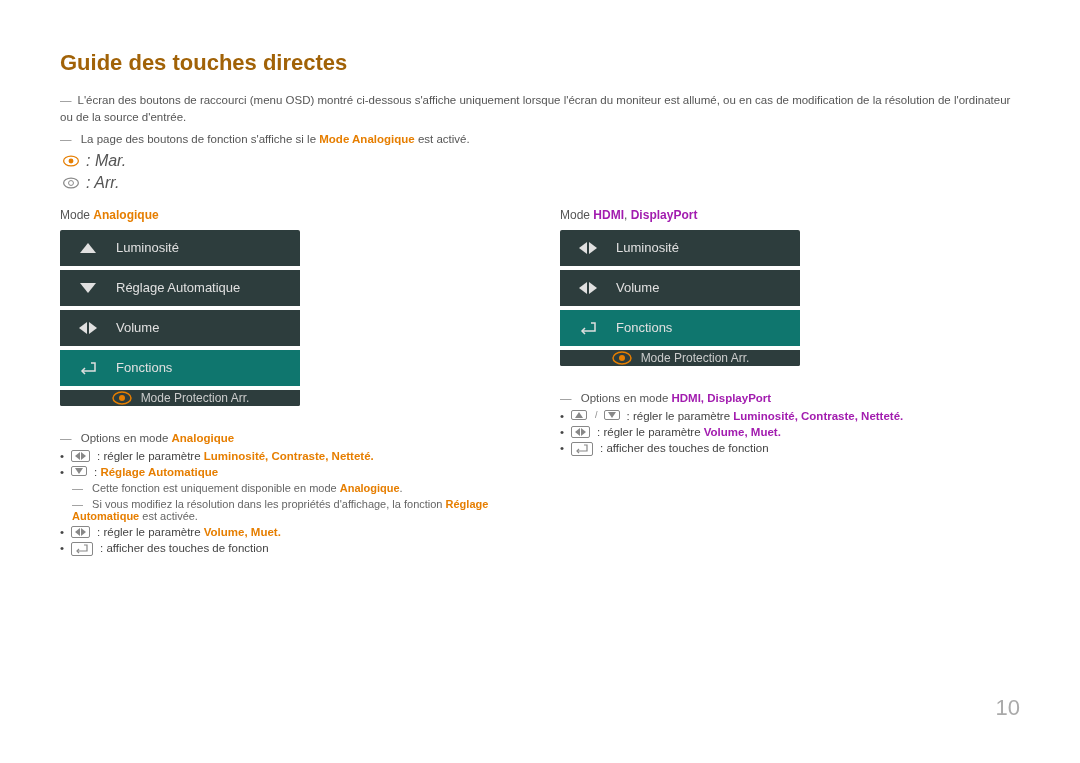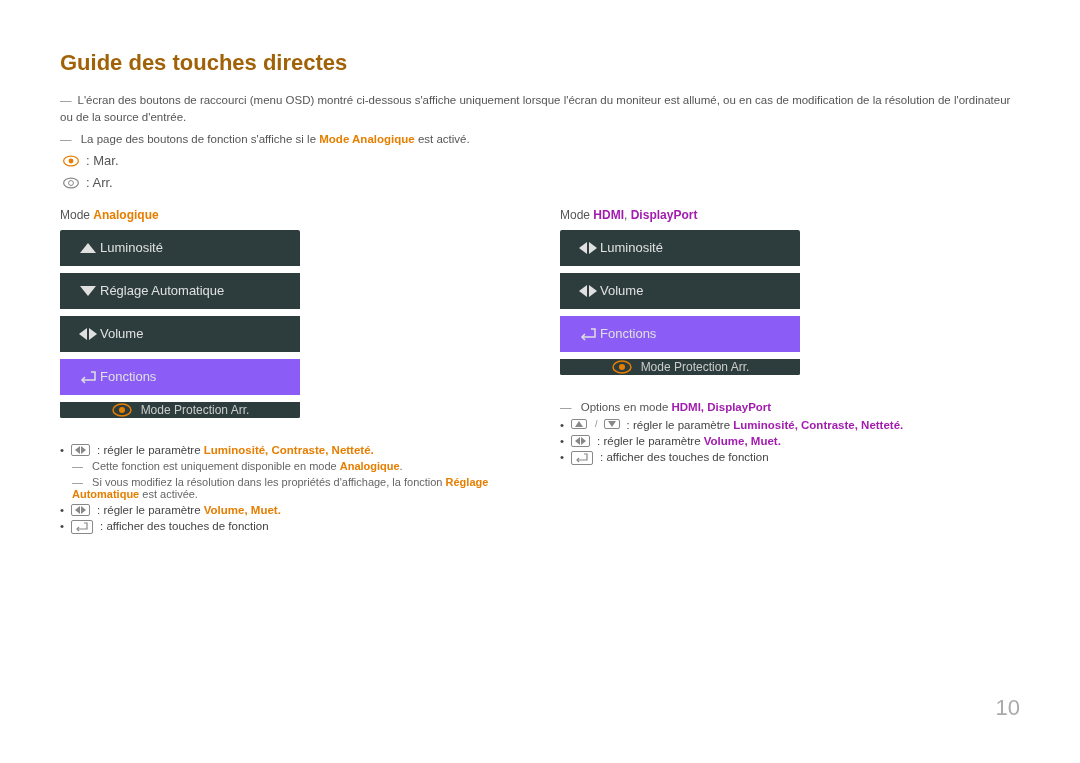--- a/index.html
+++ b/index.html
@@ -41,22 +41,23 @@
       align-items: center;
       justify-content: center;
       width: 22px;
       height: 18px;
     }
     .badge-icon svg {
       width: 18px;
       height: 14px;
     }
     .badge-label {
-      font-size: 13px;
+      font-size: 16px;
       color: #555;
+      font-style: italic;
     }
     .mode-label {
       font-size: 12px;
       color: #555;
       margin: 14px 0 8px 0;
     }
     .columns {
       display: flex;
       gap: 40px;
       margin-top: 0;
@@ -69,30 +70,30 @@
       background: #2d3d3d;
       border-radius: 2px;
       overflow: hidden;
       width: 240px;
       margin-bottom: 10px;
     }
     .osd-item {
       display: flex;
       align-items: center;
       padding: 9px 16px;
-      gap: 0;
+      gap: 16px;
       color: #e0e0e0;
       font-size: 13px;
-      border-bottom: 7px solid #ffffff;
+      border-bottom: 4px solid #ffffff;
     }
     .osd-item:last-child {
       border-bottom: none;
     }
     .osd-item.active {
-      background: #8b5cf6;
+      background: #0f766e;
     }
     .osd-item.footer-row {
       background: #2d3d3d;
       justify-content: center;
       padding: 0 16px;
       gap: 8px;
       color: #ccc;
       font-size: 12px;
     }
     .osd-icon {
@@ -278,27 +279,36 @@
           <svg width="22" height="16" viewBox="0 0 22 16" xmlns="http://www.w3.org/2000/svg">
             <ellipse cx="11" cy="8" rx="9" ry="6" fill="none" stroke="#e67e00" stroke-width="1.5"></ellipse>
             <circle cx="11" cy="8" r="3" fill="#e67e00"></circle>
           </svg>
         </span>
         <span>Mode Protection Arr.</span>
       </div>
     </div>
 
     <div class="options-section">
+      <div class="options-header">
+        Options en mode <span class="highlight-bold-orange">Analogique</span>
+      </div>
       <ul class="options-list">
         <li>
           <span class="inline-icon">
             <span style="border-right:5px solid #888;border-top:4px solid transparent;border-bottom:4px solid transparent;width:0;height:0;display:inline-block;"></span>
             <span style="border-left:5px solid #888;border-top:4px solid transparent;border-bottom:4px solid transparent;width:0;height:0;display:inline-block;"></span>
           </span>
           <span>: régler le paramètre <span class="highlight-bold-orange">Luminosité, Contraste, Netteté.</span></span>
+        </li>
+        <li>
+          <span class="inline-icon">
+            <span style="border-left:4px solid transparent;border-right:4px solid transparent;border-top:6px solid #888;width:0;height:0;display:inline-block;"></span>
+          </span>
+          <span>: <span class="highlight-bold-orange">Réglage Automatique</span></span>
         </li>
       </ul>
       <div class="sub-note">
         Cette fonction est uniquement disponible en mode <span class="highlight-bold-orange">Analogique</span>.
       </div>
       <div class="sub-note">
         Si vous modifiez la résolution dans les propriétés d'affichage, la fonction <span class="highlight-bold-orange">Réglage Automatique</span> est activée.
       </div>
       <ul class="options-list">
         <li>

